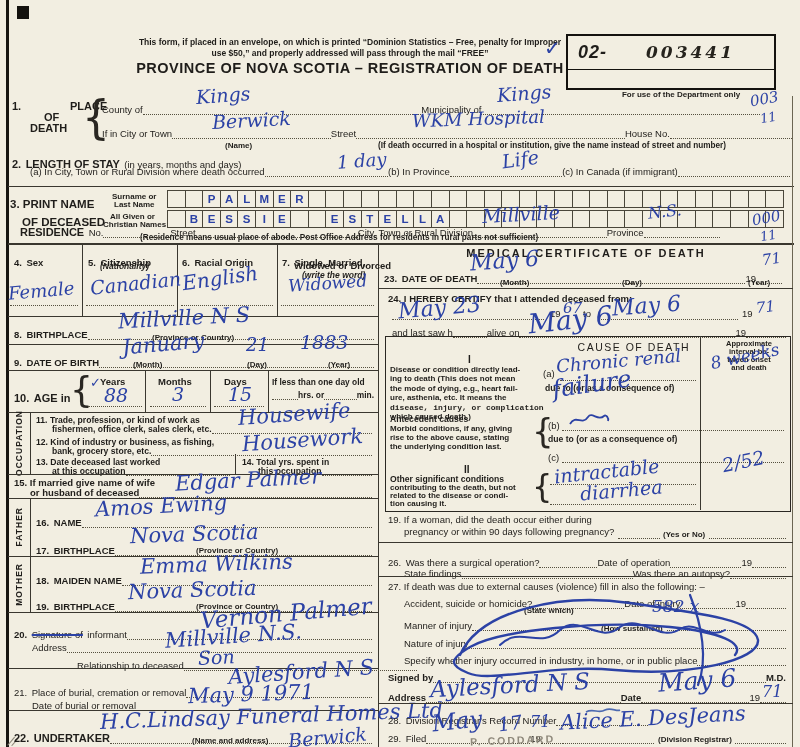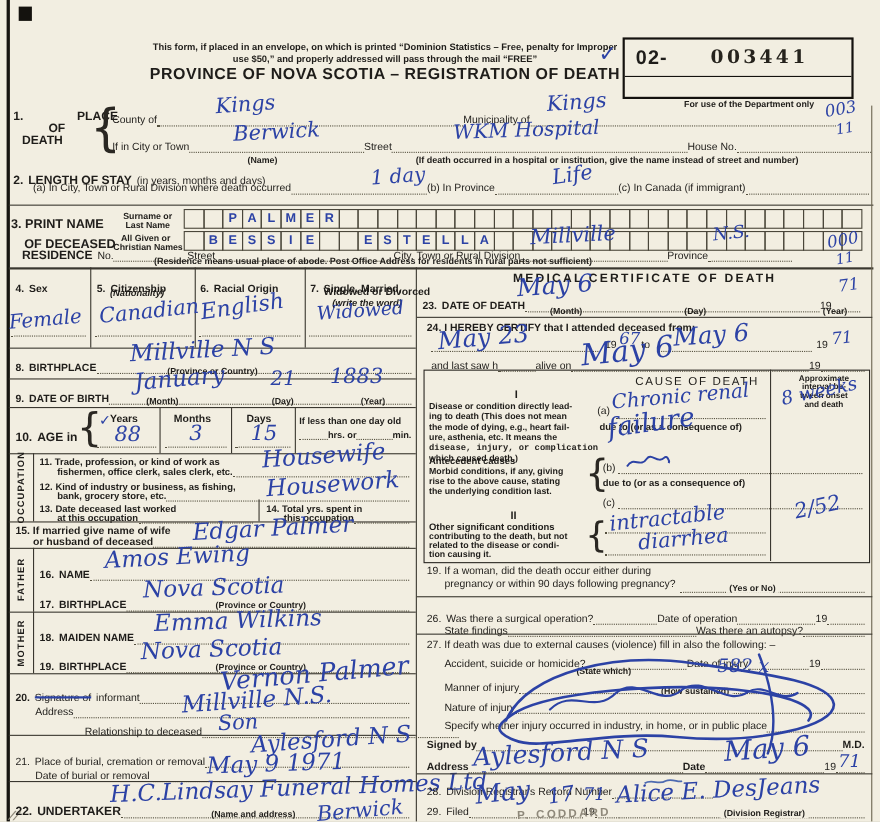--- a/index.html
+++ b/index.html
@@ -35,33 +35,33 @@
 
   <div class="ab" style="left:6px;top:0;width:3px;height:747px;background:#171511;"></div>
   <div class="ab" style="left:17px;top:6px;width:12px;height:13px;background:#14120e;"></div>
   <div class="ab pencil" style="left:10px;top:734px;font-size:13px;transform:rotate(8deg);">∕∕</div>
 
   <div class="ab sm" style="left:60px;top:37px;width:580px;text-align:center;font-size:8.5px;">This form, if placed in an envelope, on which is printed “Dominion Statistics – Free, penalty for Improper</div>
   <div class="ab sm" style="left:60px;top:48px;width:580px;text-align:center;font-size:8.5px;">use $50,” and properly addressed will pass through the mail “FREE”</div>
   <div class="ab" style="left:60px;top:60px;width:580px;text-align:center;font-size:14.5px;font-weight:bold;letter-spacing:.5px;">PROVINCE OF NOVA SCOTIA – REGISTRATION OF DEATH</div>
 
   <div class="ab hw" style="left:544px;top:38px;font-size:20px;font-style:normal;">✓</div>
-  <div class="ab" style="left:566px;top:34px;width:206px;height:52px;border:2.2px solid #14120e;">
+  <div class="ab" style="left:566px;top:34px;width:206px;height:52px;border:2.2px solid #14120e;font-style:italic;">
     <div class="ab" style="left:10px;top:6px;font-size:18px;font-weight:bold;letter-spacing:1px;">02-</div>
     <div class="ab" style="left:78px;top:6px;font-family:'DejaVu Serif',serif;font-size:17px;font-weight:bold;letter-spacing:3px;color:#26231d;">003441</div>
     <div class="ab" style="left:0;top:33px;width:100%;border-top:1.6px solid #14120e;"></div>
   </div>
   <div class="ab sm" style="left:588px;top:90px;width:186px;text-align:center;">For use of the Department only</div>
   <div class="ab hw" style="left:750px;top:92px;font-size:15px;transform:rotate(-10deg);">003</div>
   <div class="ab hw" style="left:760px;top:111px;font-size:13px;transform:rotate(-10deg);">11</div>
 
   <div class="ab big" style="left:12px;top:100px;">1.</div>
   <div class="ab big" style="left:28px;top:100px;margin-left:42px;">PLACE</div>
   <div class="ab big" style="left:44px;top:111px;">OF</div>
-  <div class="ab big" style="left:20px;top:122px;">DEATH</div>
+  <div class="ab big" style="left:30px;top:122px;">DEATH</div>
   <div class="ab brace" style="left:82px;top:95px;font-size:44px;transform:scaleY(1.05);">{</div>
 
   <div class="fx" style="left:102px;top:104px;width:658px;">
     <span class="lbn">County of</span>
     <span class="dots" style="flex:2;"></span>
     <span class="lbn">Municipality of</span>
     <span class="dots" style="flex:2;"></span>
   </div>
   <div class="ab hw" style="left:196px;top:86px;font-size:19px;transform:rotate(-4deg);">Kings</div>
   <div class="ab hw" style="left:497px;top:84px;font-size:19px;transform:rotate(-4deg);">Kings</div>

